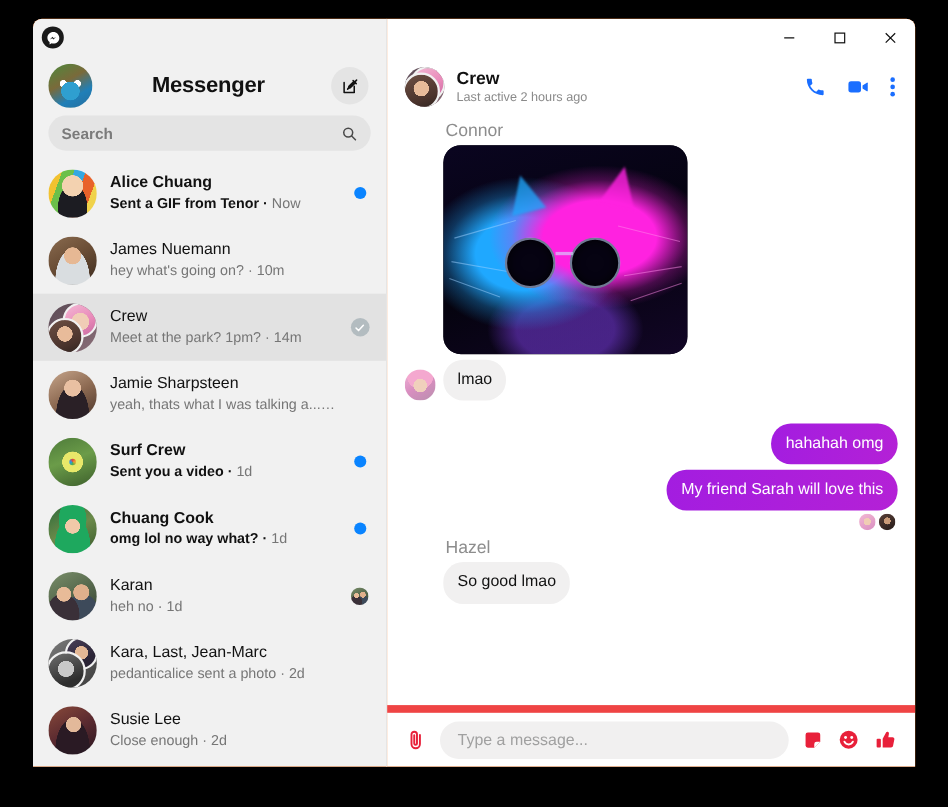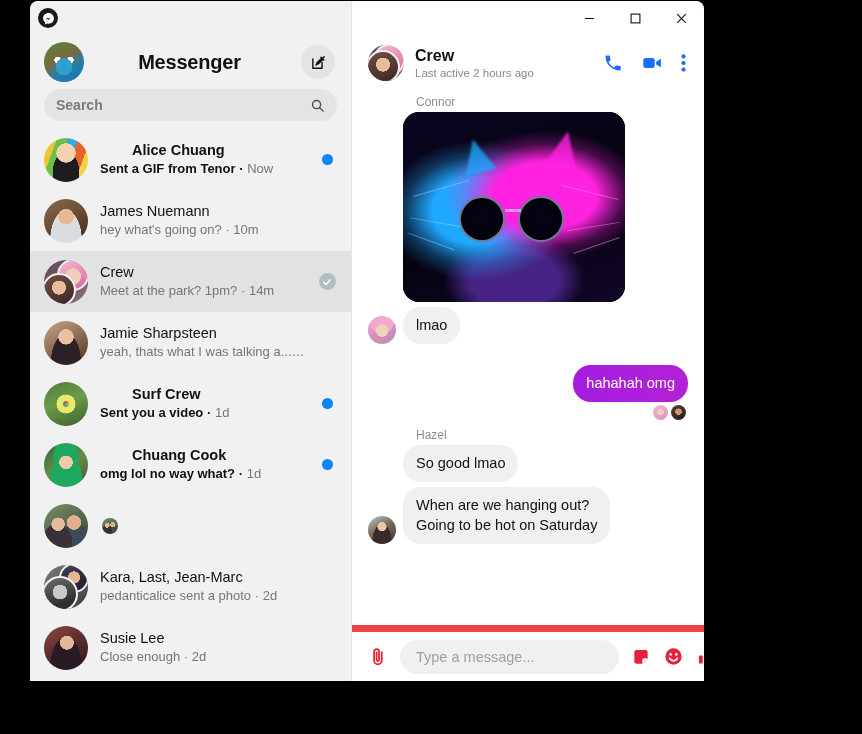--- a/index.html
+++ b/index.html
@@ -10,22 +10,22 @@
     background: #000000;
     font-family: "Liberation Sans", sans-serif;
     overflow: hidden;
     position: relative;
   }
 
   
   .window {
     position: absolute;
     left: 30px;
-    top: 1px;
-    width: 674px;
+    top: 17px;
+    width: 802px;
     height: 680px;
     background: #f97316;
     border-radius: 8px 8px 0 0;
     overflow: hidden;
     display: flex;
     box-shadow: 0 18px 50px rgba(0,0,0,0.55);
   }
 
   
   .sidebar {
@@ -145,21 +145,21 @@
     line-height: 1.35;
   }
   .cv-snippet {
     font-size: 13px;
     color: #767676;
     white-space: nowrap;
     overflow: hidden;
     text-overflow: ellipsis;
     line-height: 1.4;
   }
-  .convo.unread .cv-name { font-weight: bold; margin-left: 32px; }
+  .convo.unread .cv-name { font-weight: bold; }
   .convo.unread .cv-snippet { font-weight: bold; color: #111; }
   .cv-right { width: 20px; display: flex; justify-content: center; flex-shrink: 0; }
   .unread-dot {
     width: 11px; height: 11px; border-radius: 50%;
     background: #0a84ff;
   }
   .seen-check {
     width: 17px; height: 17px; border-radius: 50%;
     background: #b3bcc0;
     display: flex; align-items: center; justify-content: center;
@@ -322,23 +322,23 @@
   .ch-icon svg { display: block; }
 
   .messages {
     flex: 1;
     padding: 4px 16px 0 16px;
     overflow: hidden;
     min-height: 0;
   }
 
   .sender-label {
-    font-size: 12px;
+    font-size: 16px;
     color: #8d8d8d;
-    margin-left: 48px;
+    margin-left: 37px;
     margin-bottom: 3px;
   }
 
   .row { display: flex; align-items: flex-end; gap: 7px; margin-bottom: 5px; }
   .row.out { justify-content: flex-end; }
   .row-avatar {
     width: 28px; height: 28px; border-radius: 50%;
     flex-shrink: 0; overflow: hidden;
   }
   .row-avatar.spacer { background: transparent; }
@@ -567,20 +567,28 @@
             <span style="color:#767676;font-weight:normal">1d</span>
           </div>
         </div>
         <div class="cv-right">
             <span class="unread-dot"></span>
           </div>
       </div>
 
       <div class="convo">
         <div class="cv-avatar av-karan"></div>
+        <div class="cv-text">
+          <div class="cv-name">Karan</div>
+          <div class="cv-snippet">
+            <span>heh no</span>
+            <span>·</span>
+            <span>1d</span>
+          </div>
+        </div>
         <div class="cv-right">
             <span class="mini-avatar av-karan"></span>
           </div>
       </div>
 
       <div class="convo">
         <div class="cv-avatar av-kara"></div>
         <div class="cv-text">
           <div class="cv-name">Kara, Last, Jean-Marc</div>
           <div class="cv-snippet">
@@ -682,37 +690,35 @@
         <div class="row-avatar av-connor"></div>
         <div class="bubble in">lmao</div>
       </div>
 
       <div class="gap"></div>
 
       <div class="row out">
         <div class="bubble purple">hahahah omg</div>
       </div>
 
+      <div class="row out">
+        <div class="bubble purple">My friend Sarah will love this</div>
+      </div>
 
       <div class="reactions">
         <span class="react-av av-sender-sm"></span>
         <span class="react-av av-dark-sm"></span>
       </div>
 
       <div class="sender-label">Hazel</div>
       <div class="row">
         <div class="row-avatar spacer"></div>
         <div class="bubble in">So good lmao</div>
       </div>
 
-      <div class="row">
-        <div class="row-avatar av-hazel"></div>
-        <div class="bubble in">When are we hanging out?
-Going to be hot on Saturday</div>
-      </div>
 
       <div class="gap"></div>
 
 
     </div>
 
     <div class="composer">
       <span class="attach-btn">
         <svg width="20" height="22" viewBox="0 0 24 24">
           <path d="M16.5 6.2v9.9a4.6 4.6 0 01-9.2 0V5.6a3 3 0 116 0v9.8a1.5 1.5 0 11-3 0V6.4" fill="none" stroke="#e8203a" stroke-width="2.1" stroke-linecap="round"></path>

